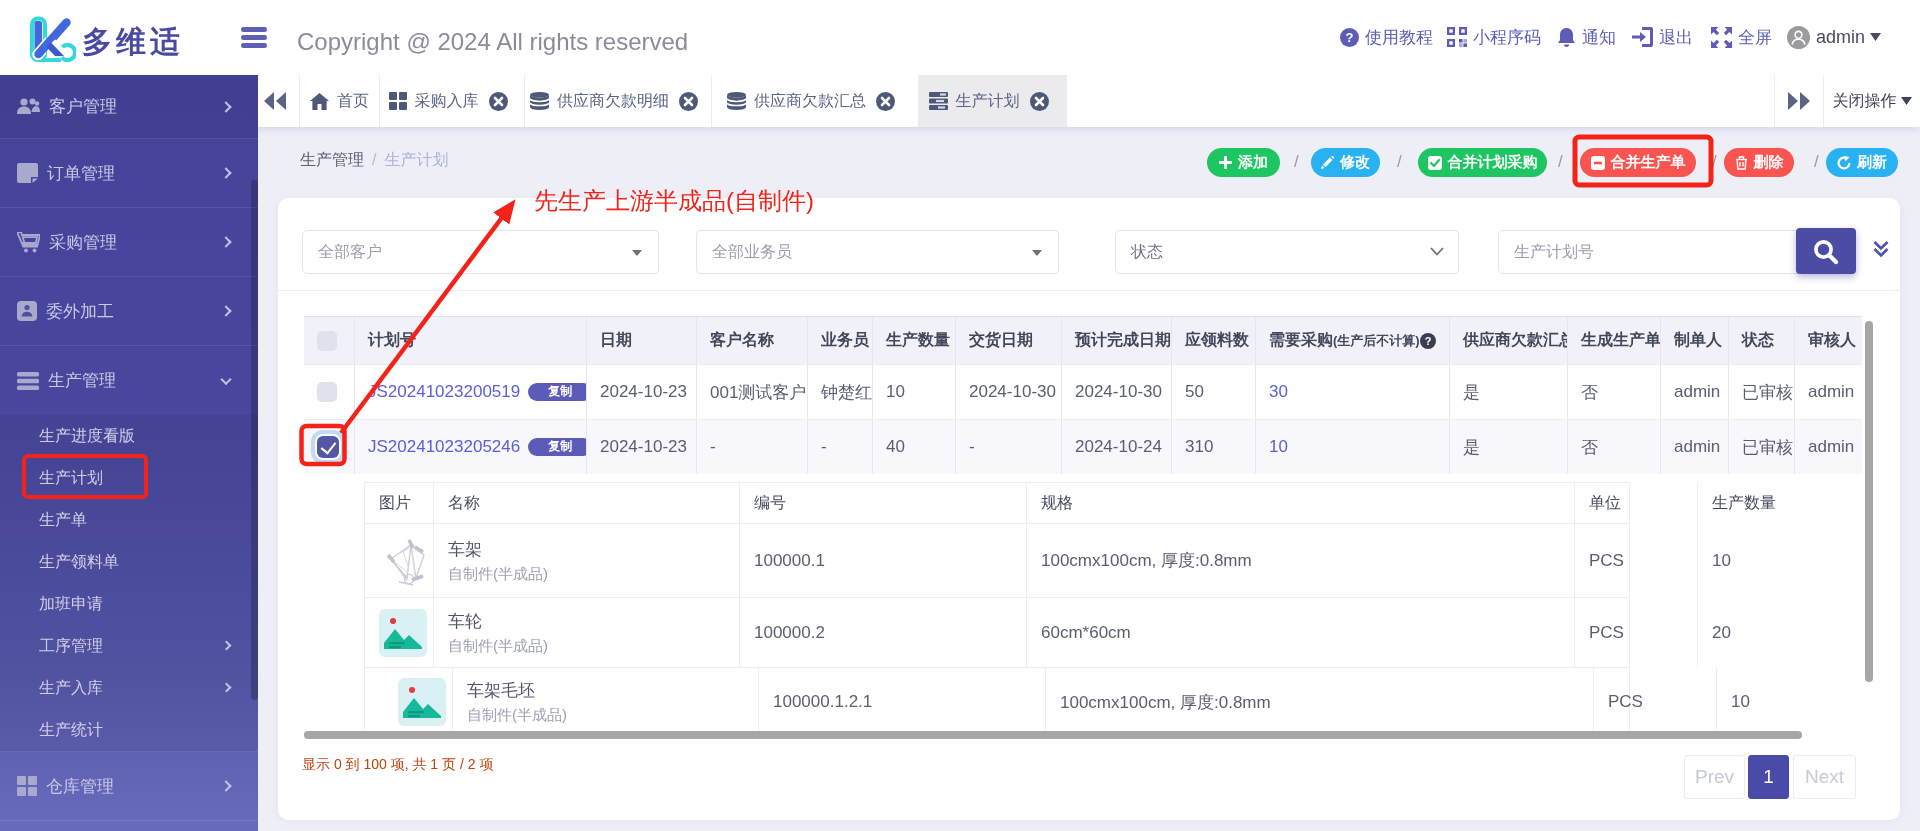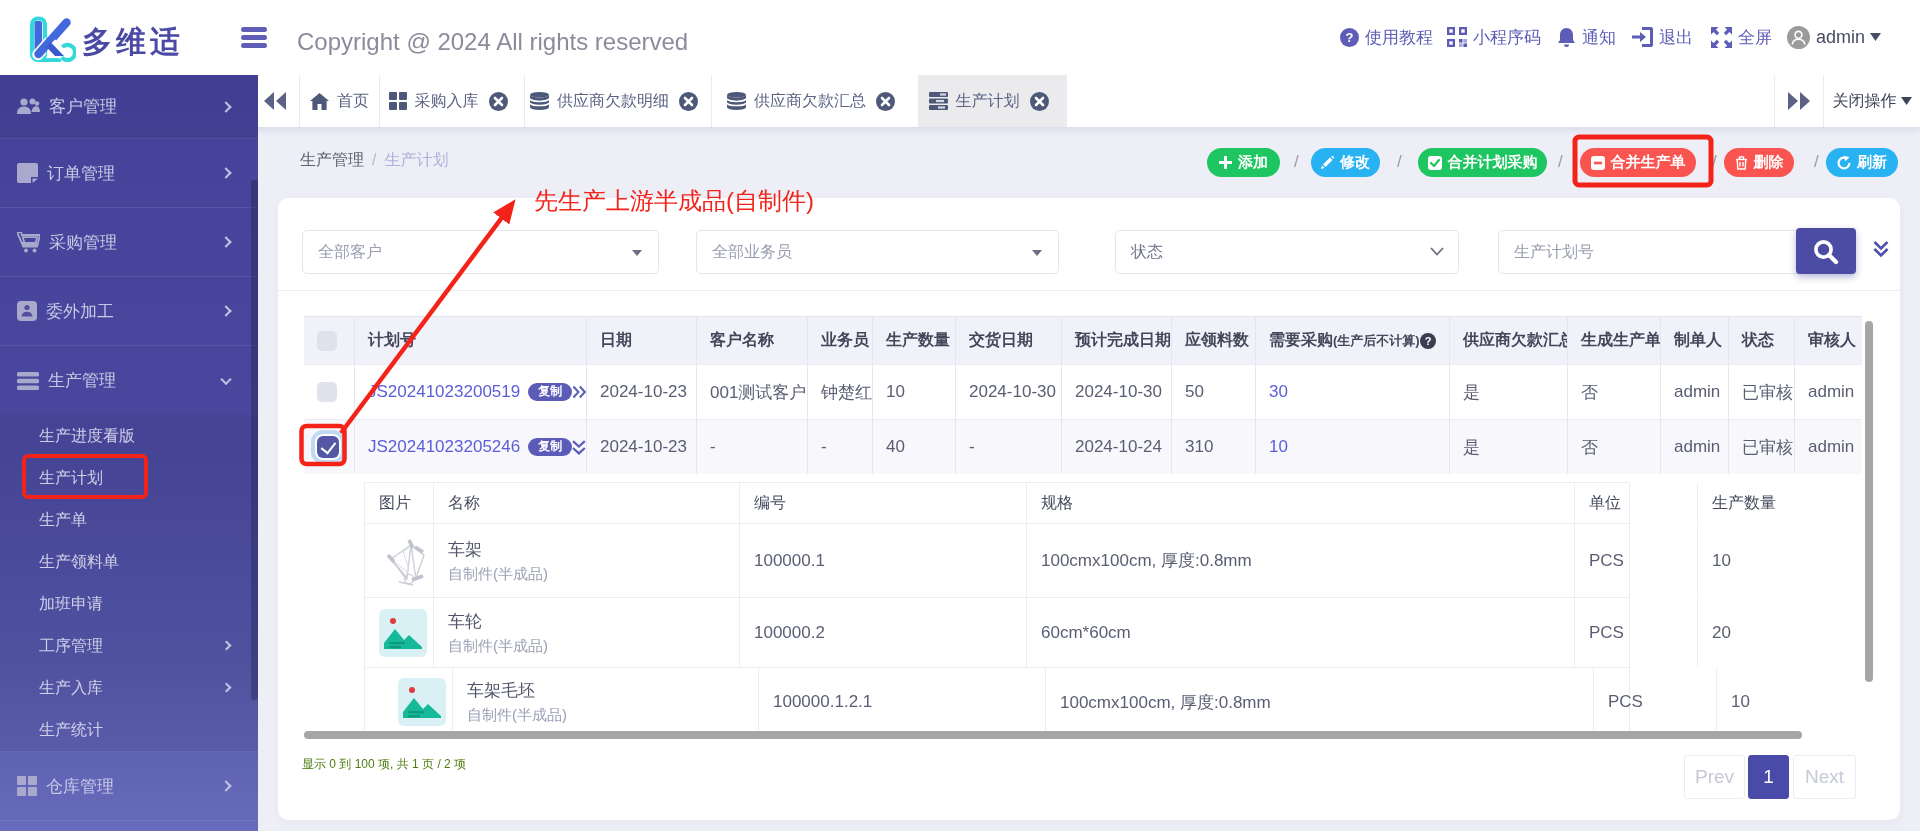--- a/index.html
+++ b/index.html
@@ -50,31 +50,31 @@
 .row{position:absolute;left:26px;width:1558px;height:55px;display:flex;align-items:center;font-size:17px;color:#5a5e72;border-top:1px solid #ececf4;}
 .td{padding-left:13px;flex:none;overflow:hidden;white-space:nowrap;}
 .th,.td{border-right:1px solid #e6e6f0;height:100%;display:flex;align-items:center;}
 .th:last-child,.td:last-child{border-right:none;}
 .sc{border-right:1px solid #ececf4;height:100%;display:flex;align-items:center;}
 .sc:last-child{border-right:none;}
 .cb{display:inline-block;width:20px;height:20px;border-radius:5px;background:#dfe2ea;}
 .cbc{display:inline-block;width:22px;height:22px;border-radius:6px;background:#5457a6;box-shadow:0 0 0 2px #fff,0 0 0 6px #c0daf3;position:relative;}
 .cbc:after{content:"";position:absolute;left:7px;top:3px;width:6.5px;height:12px;border:solid #fff;border-width:0 2.8px 2.8px 0;transform:rotate(38deg);}
 a.plan{color:#5a5ed8;text-decoration:none;}
-.badge{display:inline-block;background:#5c5cb8;color:#fff;font-size:12px;font-weight:bold;border-radius:9px;padding:1px 10px 2px;margin-left:8px;vertical-align:2px;line-height:1.25;}
+.badge{display:inline-block;background:#5c5cb8;color:#fff;font-size:12px;font-weight:bold;border-radius:9px;padding:1px 20px 2px;margin-left:8px;vertical-align:2px;line-height:1.25;}
 .blue{color:#5a5ed8;}
 
 #subt{position:absolute;left:86px;top:284px;width:1266px;font-size:17px;color:#5a5e72;}
 .sh{display:flex;height:41px;align-items:center;border:1px solid #ececf4;border-bottom:none;font-size:16px;color:#474b5e;}
 .sr{display:flex;height:74px;align-items:center;border:1px solid #ececf4;border-bottom:none;}
 .sc{padding-left:14px;flex:none;overflow:hidden;white-space:nowrap;}
 
 #hscroll{position:absolute;left:26px;top:533px;width:1498px;height:8px;border-radius:4px;background:#a6a6a6;}
 #vscroll{position:absolute;left:1587px;top:123px;width:8px;height:361px;border-radius:4px;background:#a6a6a6;}
-#info{position:absolute;left:24px;top:558px;font-size:12px;color:#4d7c0f;}
+#info{position:absolute;left:24px;top:558px;font-size:14px;color:#c2410c;}
 .pg{position:absolute;top:557px;height:44px;display:flex;align-items:center;justify-content:center;font-size:19px;border:1px solid #ebebf5;border-radius:3px;color:#c6cad6;background:#fff;}
 #anntext{position:absolute;left:284px;top:58px;font-size:24px;font-weight:normal;color:#f3231a;z-index:40;}
 #arrow{position:absolute;left:0;top:0;width:1920px;height:831px;z-index:39;pointer-events:none;}
 </style>
 </head>
 <body>
 <div id="content">
   <div id="crumbs"><span>生产管理</span><span class="sep">/</span><span class="cur">生产计划</span></div>
   <div class="btn" style="left:957px;width:73px;background:#1ec661;">
     <svg width="13" height="13" viewBox="0 0 13 13">

